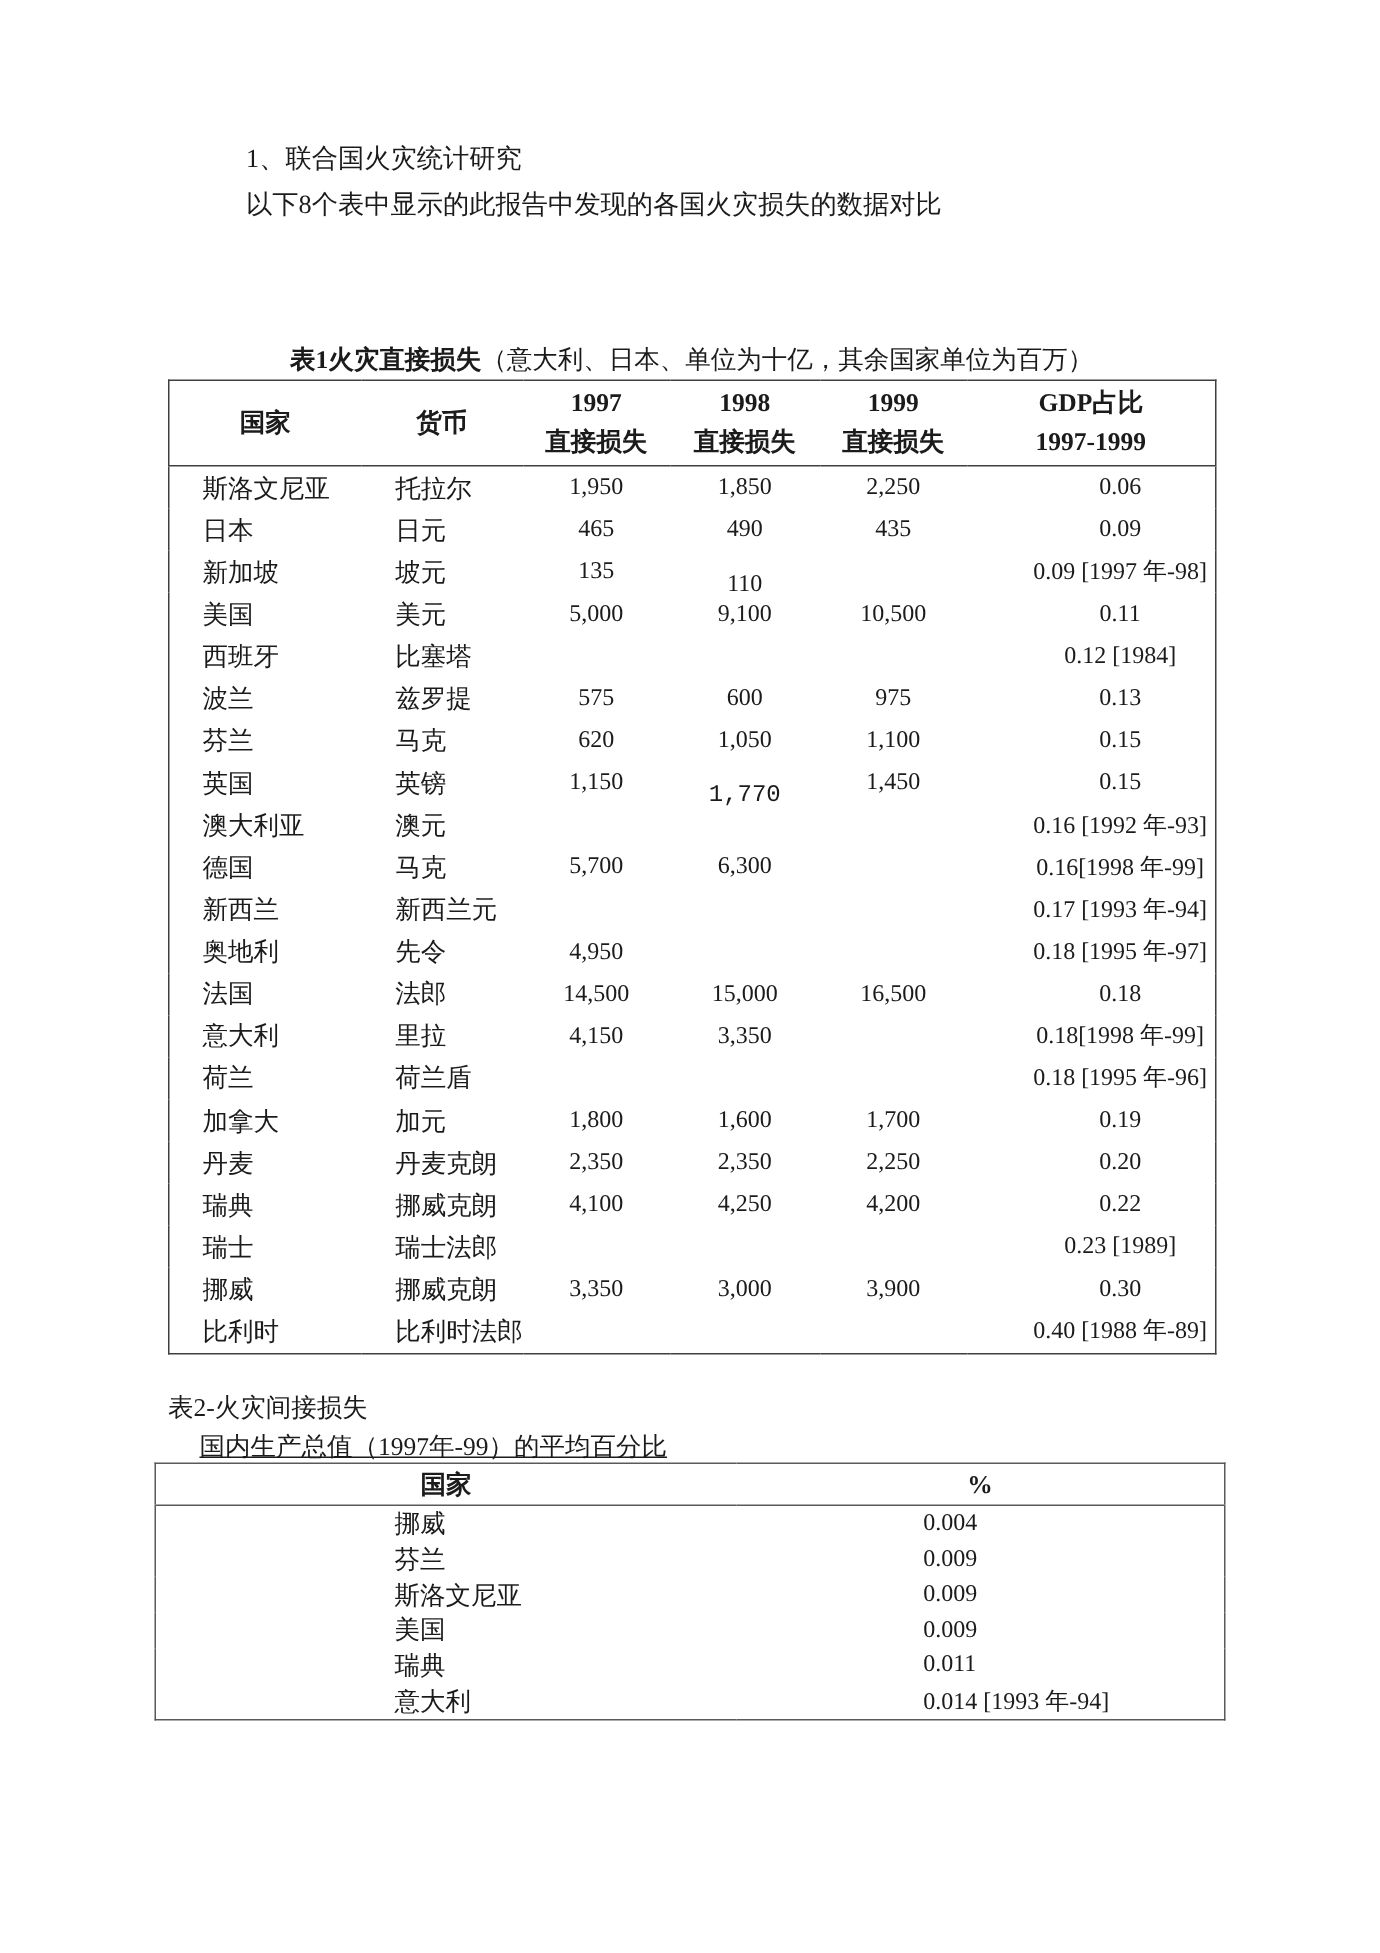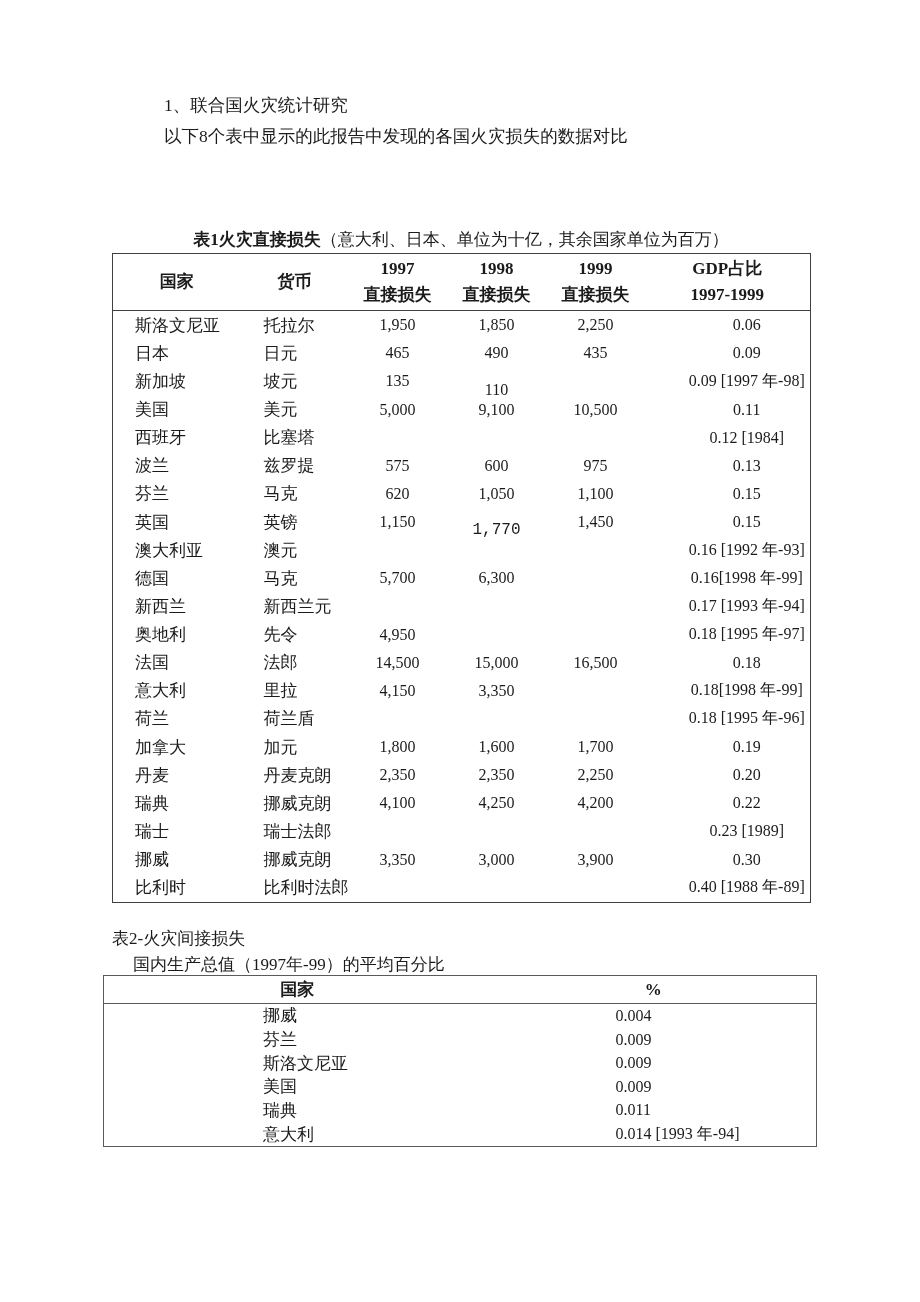--- a/index.html
+++ b/index.html
@@ -39,21 +39,21 @@
   #table1 .c-gdp      { padding-left:39px; font-size:16px;text-align:center; }
   
   #table1 tbody tr:nth-child(3) td:nth-child(4) { position:relative; top:9px; }
   #table1 tbody tr:nth-child(8) td:nth-child(4) { position:relative; top:8px;font-family:Liberation Mono, monospace; }
 
   
   .t2-title {
     position:absolute; top:928px; left:112px; width:701px;
     font-size:17px; line-height:22px;
   }
-  .t2-subtitle { position:absolute; top:954px; left:133px; font-size:17px; line-height:21px; }
+  .t2-subtitle { position:absolute; top:954px; left:133px; font-size:17px; line-height:21px;text-decoration:underline; }
 
   
   #table2 {
     position:absolute; top:975px; left:103px; width:713px; height:172px;
     border-collapse:collapse; table-layout:fixed;
     border:1px solid #5a5a5a; font-size:17px;
   }
   #table2 thead tr { height:28px; }
   #table2 thead th {
     border-bottom:1px solid #5a5a5a; font-weight:bold; padding:0;

